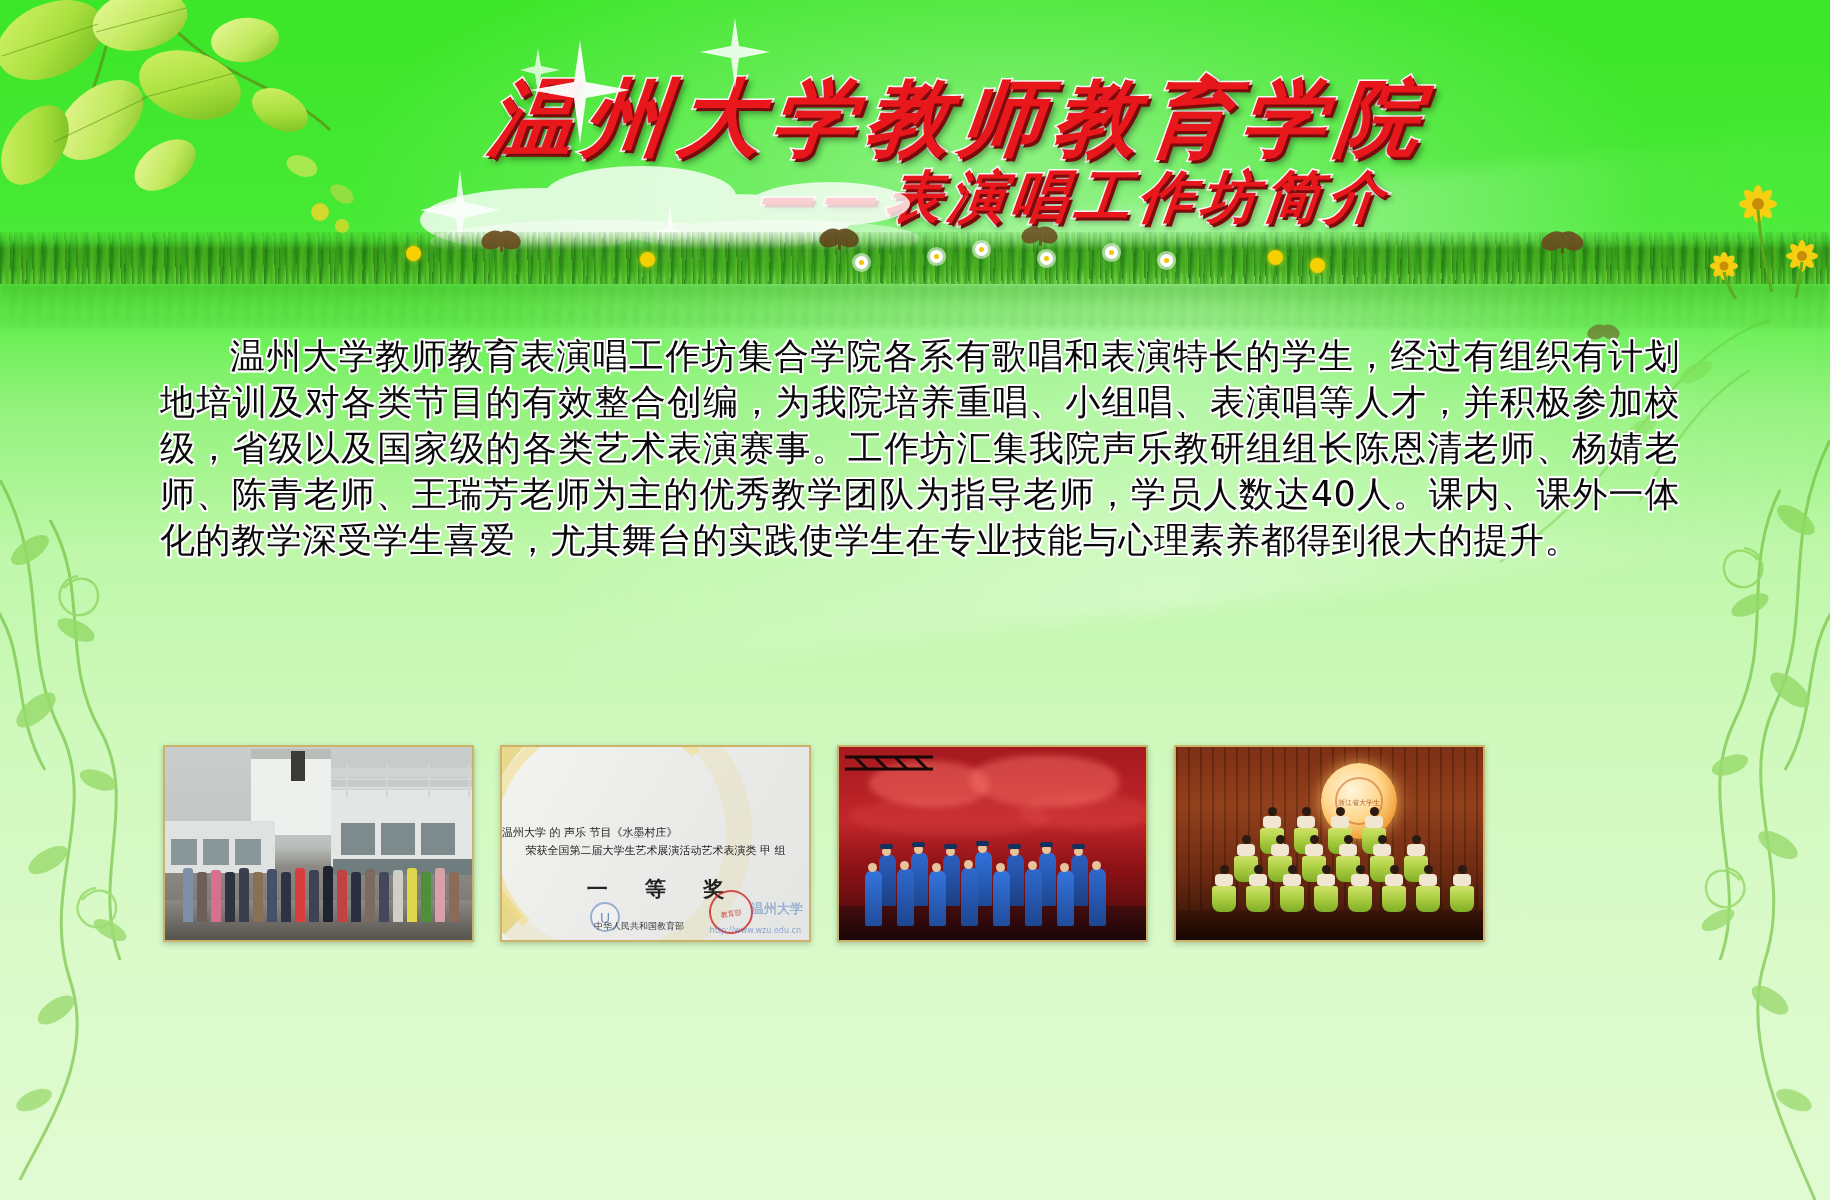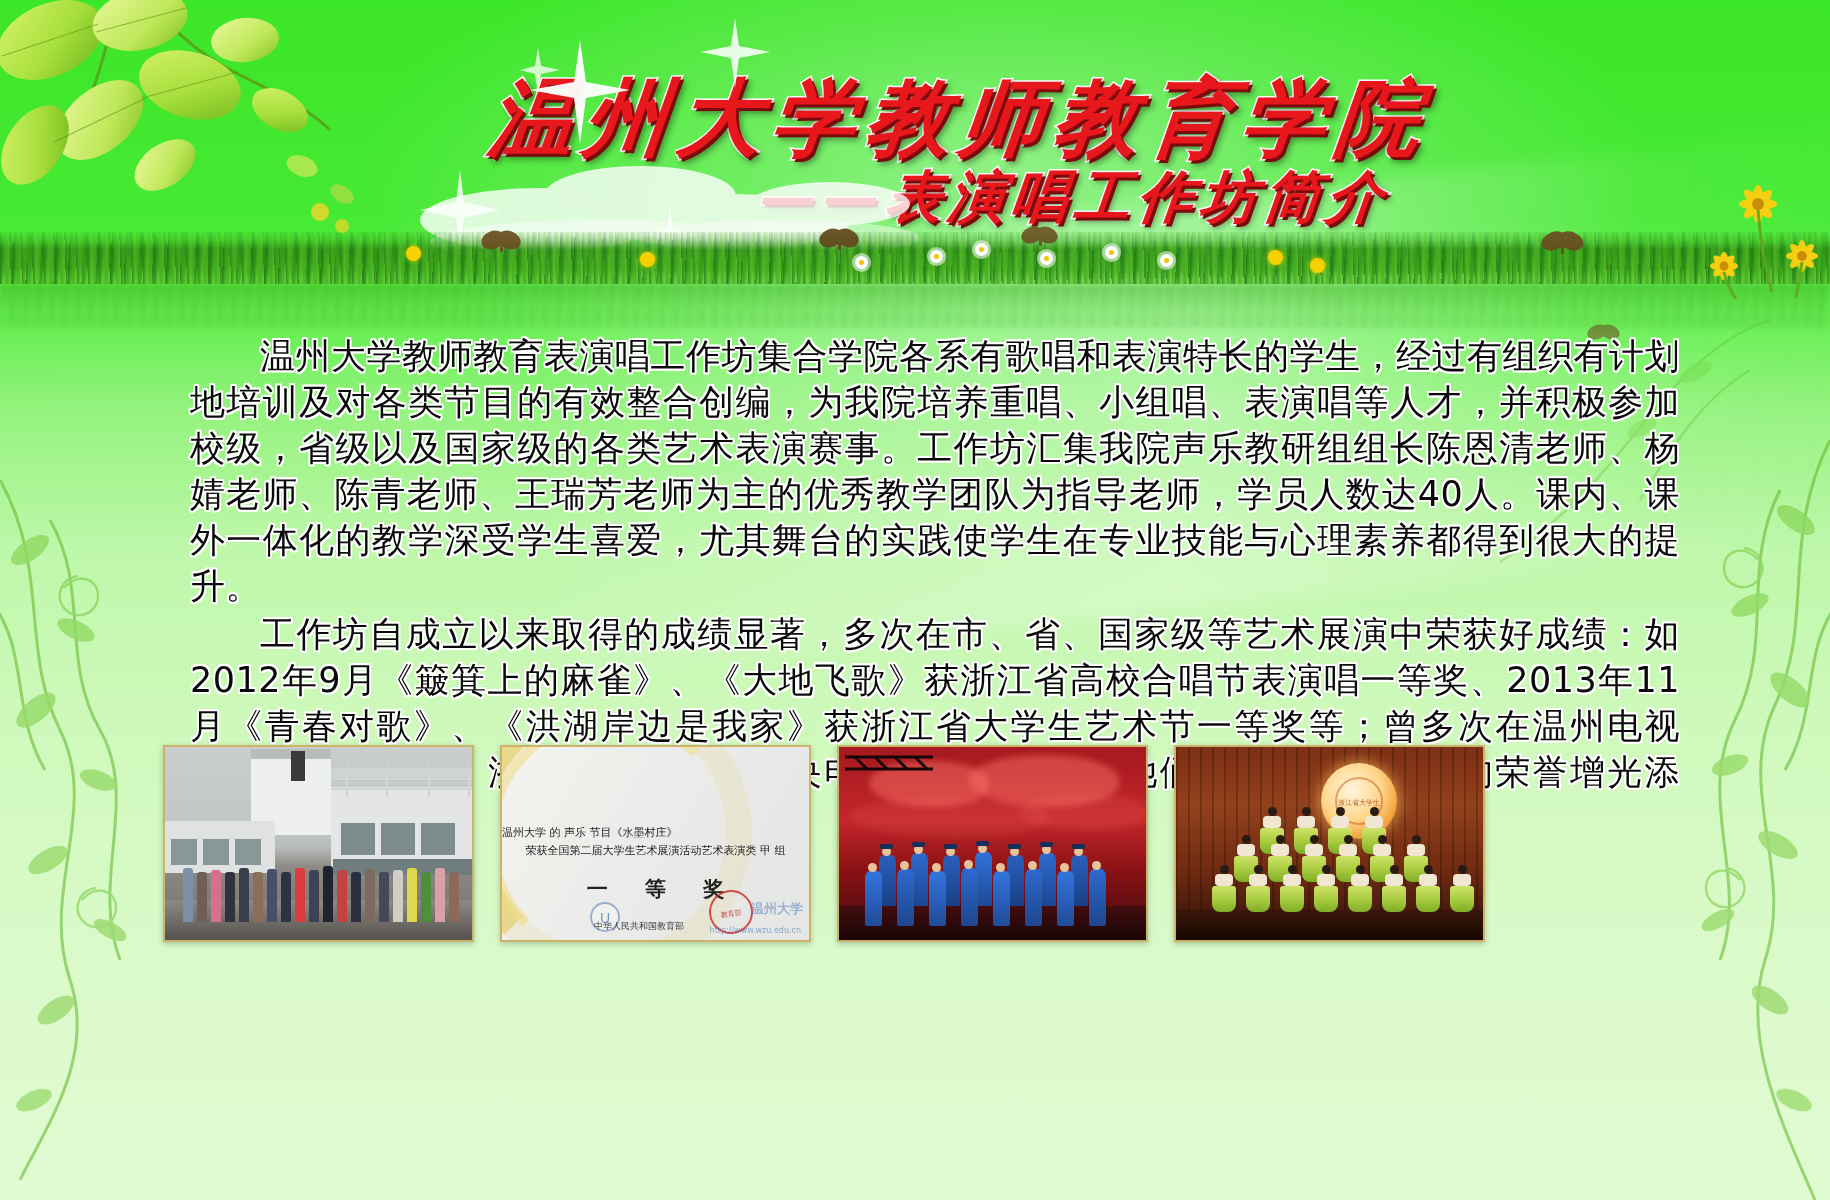--- a/index.html
+++ b/index.html
@@ -119,21 +119,21 @@
     line-height:46px;
     color:#0a0a0a;
     letter-spacing:0.5px;
     text-align:justify;
     text-shadow:
       -1.6px -1.6px 0 #fff, 1.6px -1.6px 0 #fff,
       -1.6px  1.6px 0 #fff, 1.6px  1.6px 0 #fff,
        0 -1.8px 0 #fff, 0 1.8px 0 #fff,
       -1.8px 0 0 #fff, 1.8px 0 0 #fff;
   }
-  #article p{ margin-bottom:2px; text-indent:2em;margin-left:30px; }
+  #article p{ margin-bottom:2px; text-indent:2em; }
 
   
   #photos{
     position:absolute; left:163px; top:745px;
     width:1520px; height:205px;
     display:flex; gap:26px;
   }
   .photo{
     width:311px; height:197px;
     border:2px solid #cbb36a;
@@ -474,21 +474,20 @@
       <g fill="#74c93a" opacity=".7">
         <ellipse cx="286" cy="72" rx="18" ry="8" transform="rotate(-30 286 72)"></ellipse>
         <ellipse cx="232" cy="128" rx="16" ry="7" transform="rotate(-28 232 128)"></ellipse>
         <ellipse cx="170" cy="196" rx="17" ry="8" transform="rotate(-34 170 196)"></ellipse>
       </g>
     </svg>
   </div>
 
   <div id="article">
     <p>温州大学教师教育表演唱工作坊集合学院各系有歌唱和表演特长的学生，经过有组织有计划地培训及对各类节目的有效整合创编，为我院培养重唱、小组唱、表演唱等人才，并积极参加校级，省级以及国家级的各类艺术表演赛事。工作坊汇集我院声乐教研组组长陈恩清老师、杨婧老师、陈青老师、王瑞芳老师为主的优秀教学团队为指导老师，学员人数达40人。课内、课外一体化的教学深受学生喜爱，尤其舞台的实践使学生在专业技能与心理素养都得到很大的提升。</p>
-    <p>工作坊自成立以来取得的成绩显著，多次在市、省、国家级等艺术展演中荣获好成绩：如2012年9月《簸箕上的麻雀》、《大地飞歌》获浙江省高校合唱节表演唱一等奖、2013年11月《青春对歌》、《洪湖岸边是我家》获浙江省大学生艺术节一等奖等；曾多次在温州电视台、杭州电视台、浙江省电视台、中央电视台等舞台展现她们的风采，为学校的荣誉增光添彩。</p>
   </div>
 
   <div id="photos">
 
     <div class="photo p1">
       <div class="bld" style="left:86px;  top:2px;   width:80px;  height:86px; background:#eef0ee"></div>
       <div class="bld" style="left:86px;  top:2px;   width:80px;  height:10px; background:#b9bdba"></div>
       <div class="bld" style="left:126px; top:4px;   width:14px;  height:30px; background:#3a3a38"></div>
       <div class="bld" style="left:0px;   top:74px;  width:110px; height:52px; background:#dfe2e0"></div>
       <div class="bld" style="left:166px; top:40px;  width:145px; height:88px; background:#e3e6e4"></div>

